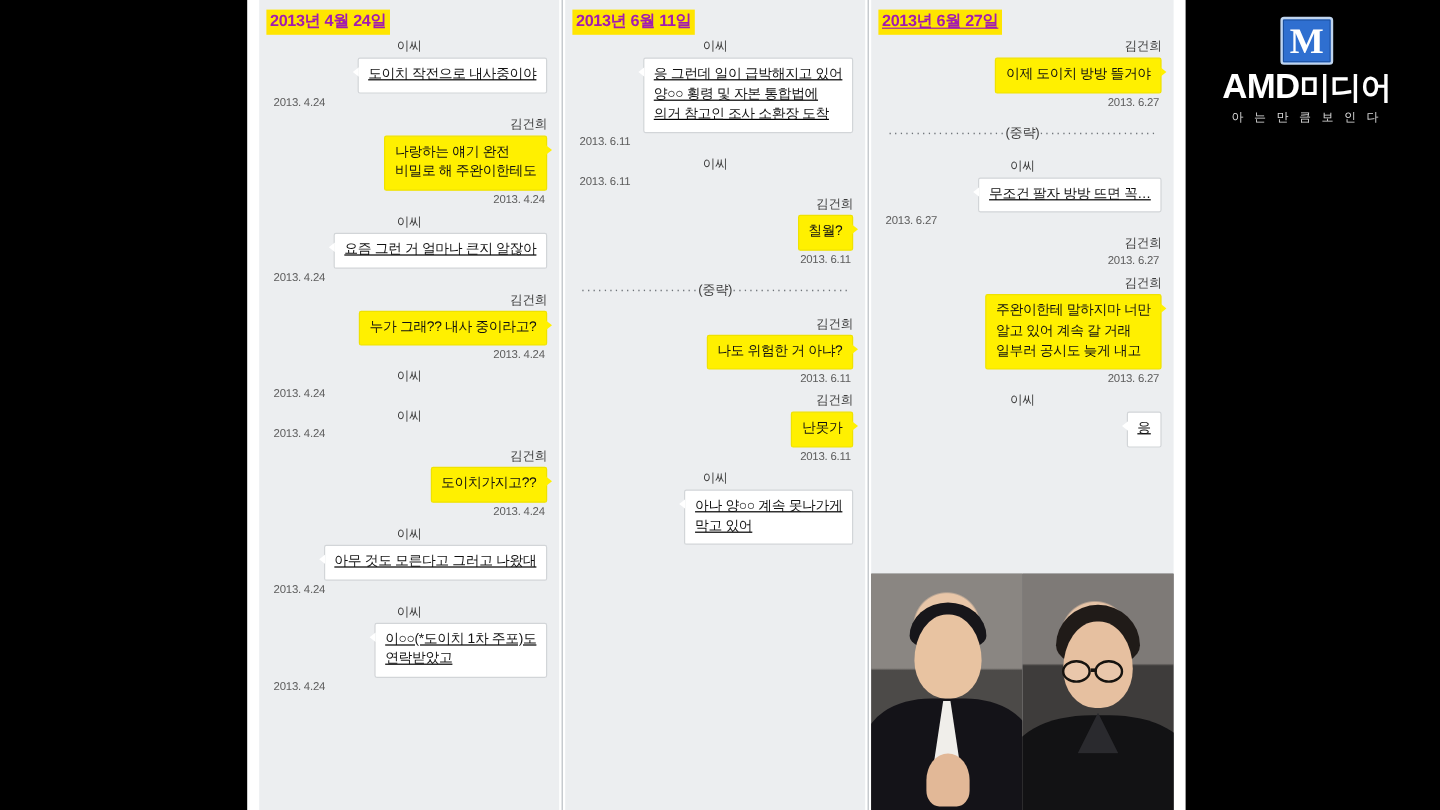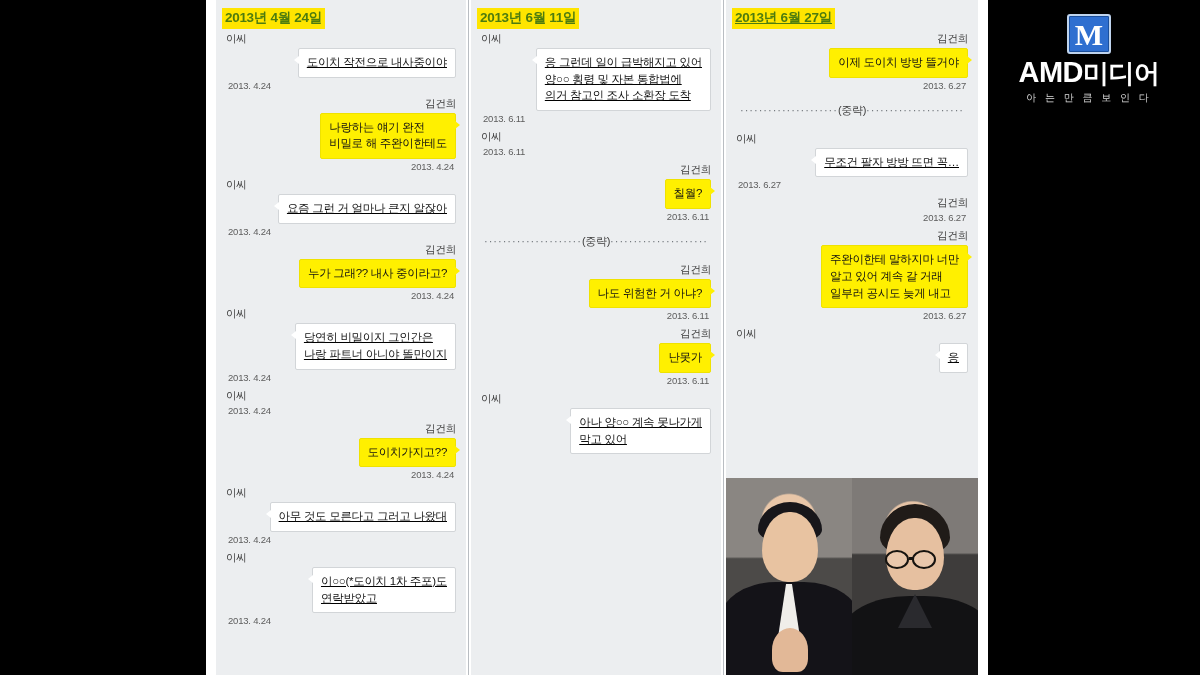--- a/index.html
+++ b/index.html
@@ -34,21 +34,21 @@
     background: #b9bdc2;
   }
   #div1 { left: 262px; }
   #div2 { left: 517px; }
 
   .date-label {
     position: absolute;
     top: 8px;
     font-size: 13.5px;
     font-weight: bold;
-    color: #4d7c0f;
+    color: #a21caf;
     background: #ffe500;
     padding: 1px 3px 2px 3px;
     letter-spacing: -0.3px;
     white-space: nowrap;
   }
   #date1 { left: 16px; }
   #date2 { left: 271px; }
   #date3 { left: 526px; text-decoration: underline; }
 
   .thread {
@@ -58,21 +58,21 @@
     padding: 0 10px;
   }
 
   .msg { margin-bottom: 6px; position: relative; }
   .msg .who {
     font-size: 10.5px;
     color: #3a3a3a;
     margin-bottom: 2px;
     letter-spacing: -0.2px;
   }
-  .msg.left .who { text-align: left; }
+  .msg.left .who { text-align: center; }
   .msg.right .who { text-align: right; }
 
   .bubble-row { display: flex; }
   .msg.left .bubble-row { justify-content: flex-end; text-decoration: underline; }
   .msg.right .bubble-row { justify-content: flex-end; }
 
   .bubble {
     display: inline-block;
     max-width: 196px;
     font-size: 11.5px;
@@ -254,24 +254,20 @@
         </div>
         <div class="msg right">
           <div class="who">김건희</div>
           <div class="bubble-row">
             <div class="bubble yellow">누가 그래?? 내사 중이라고?</div>
           </div>
           <div class="stamp">2013. 4.24</div>
         </div>
         <div class="msg left">
           <div class="who">이씨</div>
-          <div class="bubble-row">
-            <div class="bubble white">당연히 비밀이지 그인간은
-나랑 파트너 아니야 똘만이지</div>
-          </div>
           <div class="stamp">2013. 4.24</div>
         </div>
         <div class="msg left">
           <div class="who">이씨</div>
           <div class="stamp">2013. 4.24</div>
         </div>
         <div class="msg right">
           <div class="who">김건희</div>
           <div class="bubble-row">
             <div class="bubble yellow">도이치가지고??</div>

